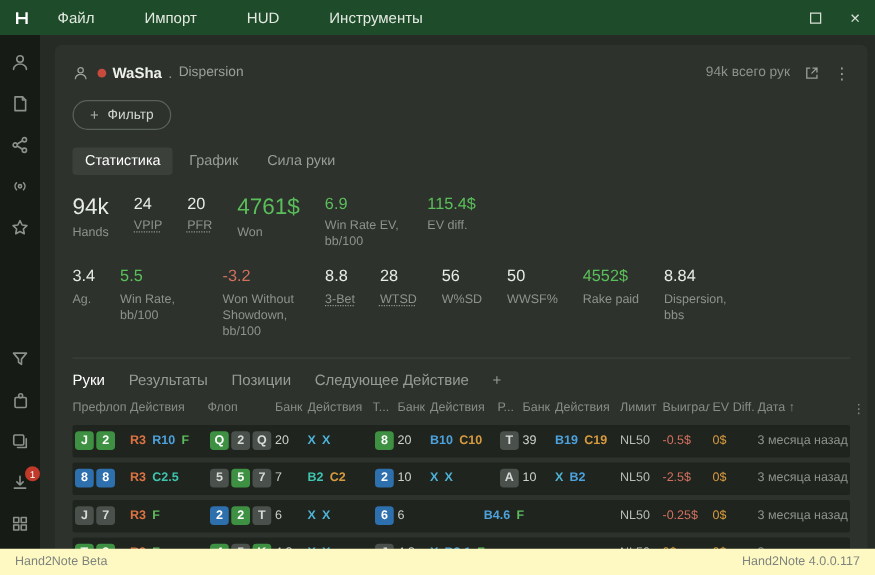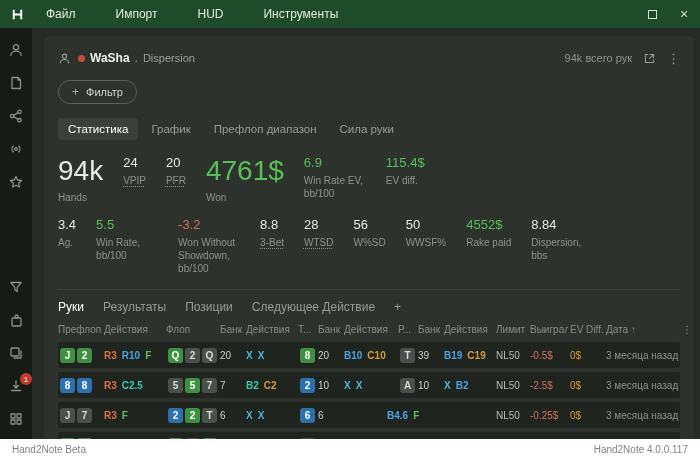--- a/index.html
+++ b/index.html
@@ -44,21 +44,21 @@
 
   
   .stat-tabs { display:flex; margin-top:14px; }
   .tab { padding:5px 10px; font-size:11.5px; color:#979d96; border-radius:3px; margin-right:3px; cursor:pointer; }
   .tab.active { background:#3b413a; color:#fff; }
 
   
   .stats-row { display:flex; gap:20px; margin-top:16px; align-items:flex-start; }
   .stats-row.second { margin-top:14px; }
   .stat-value { font-size:13px; color:#e8ebe6; line-height:1.1; }
-  .stat-value.big { font-size:28px; }
+  .stat-value.big { font-size:18px; }
   .stat-value.green { color:#5abf5a; }
   .stat-value.red { color:#d2705e; }
   .stat-label { font-size:10px; color:#8d938c; margin-top:4px; max-width:62px; line-height:1.3; }
   .stat-label.u { text-decoration:underline dotted; text-underline-offset:2px; }
 
   .divider { border-top:1px solid #3b403a; margin-top:14px; }
 
   
   .hands-tabs { display:flex; align-items:center; padding:10px 0 8px; }
   .htab { color:#969c95; font-size:12px; margin-right:19px; cursor:pointer; }
@@ -75,21 +75,21 @@
   .act { font-size:10px; font-weight:bold; margin-right:5px; }
   .c-cards { padding-left:2px; }
   .c-bank { color:#cdd2cb; }
   .c-limit { color:#b8beb6; }
   .c-won.neg { color:#d2705e; }
   .c-won.zero { color:#d79b3f; }
   .c-ev { color:#d79b3f; }
   .c-date { color:#8d938c; }
 
   
-  .statusbar { flex:0 0 21px; background:#ffffff; display:flex; align-items:center; justify-content:space-between; padding:0 12px; font-size:10px; color:#7e847d; }
+  .statusbar { flex:0 0 21px; background:#fef9c3; display:flex; align-items:center; justify-content:space-between; padding:0 12px; font-size:10px; color:#7e847d; }
 </style>
 </head>
 <body>
 
 <div class="window">
 
   <div class="titlebar">
     <div class="logo">
       <svg viewBox="0 0 16 16">
           <path d="M4 3 v10 M12 3 v10 M4 8 h8"></path>
@@ -200,21 +200,20 @@
         </div>
 
         <button class="filter-pill">
           <span class="plus">+</span>
           <span>Фильтр</span>
         </button>
 
         <div class="stat-tabs">
             <span class="tab active">Статистика</span>
             <span class="tab">График</span>
-            <span class="tab">Префлоп диапазон</span>
             <span class="tab">Сила руки</span>
           </div>
 
         <div class="stats-row">
             <div class="stat">
               <div class="stat-value big">94k</div>
               <div class="stat-label">Hands</div>
             </div>
             <div class="stat">
               <div class="stat-value">24</div>

